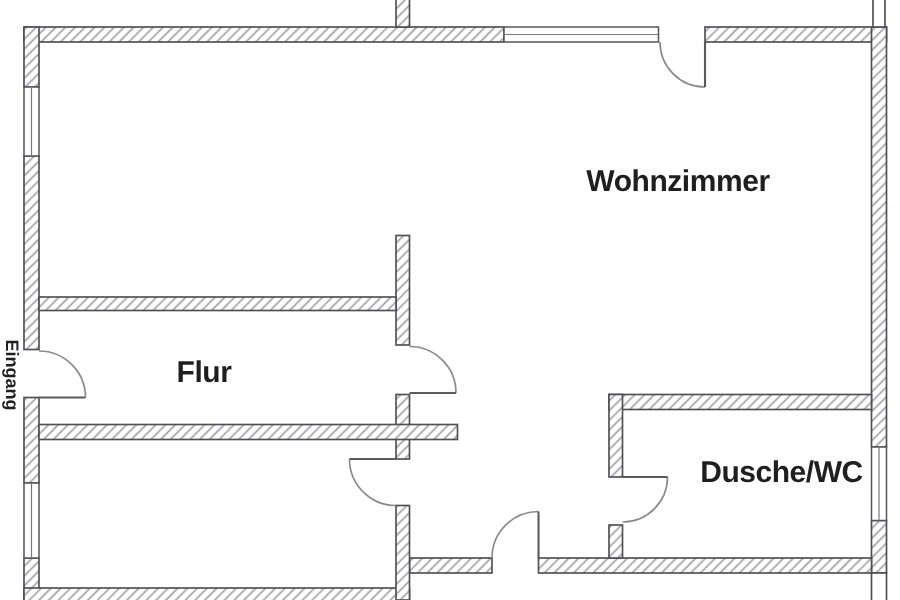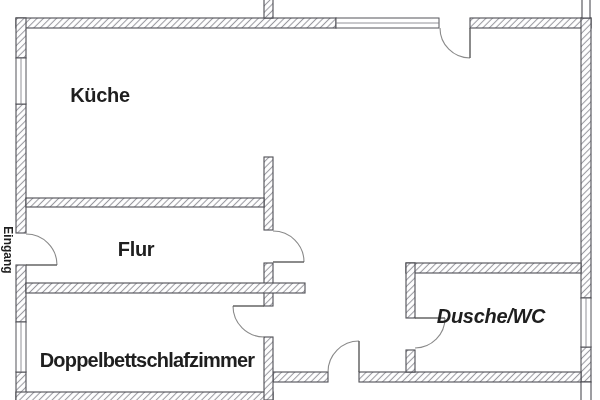--- a/index.html
+++ b/index.html
@@ -106,24 +106,23 @@
     <g fill="none" stroke="#5a5a5a" stroke-width="1.4">
       <line x1="26" y1="265" x2="57" y2="265"></line>
       <line x1="273" y1="262" x2="304" y2="262"></line>
       <line x1="233" y1="306" x2="264" y2="306"></line>
       <line x1="470" y1="28" x2="470" y2="58"></line>
       <line x1="359" y1="341" x2="359" y2="372"></line>
       <line x1="415" y1="318" x2="445" y2="318"></line>
     </g>
   </svg>
 
-  <div class="room-label" style="left:100px; top:95px;">Küche</div>
 
+  <div class="room-label" style="left:452px; top:122px;">Wohnzimmer</div>
 
   <div class="room-label" style="left:136px; top:249px;">Flur</div>
 
-  <div class="room-label long" style="left:147px; top:360px;">Doppelbettschlafzimmer</div>
 
-  <div class="room-label" style="left:491px; top:316px;font-style:italic;">Dusche/WC</div>
+  <div class="room-label" style="left:521px; top:316px;">Dusche/WC</div>
 
   <div class="entrance-label" style="left:8px; top:250px;">Eingang</div>
 
 </div>
 
 </body></html>

